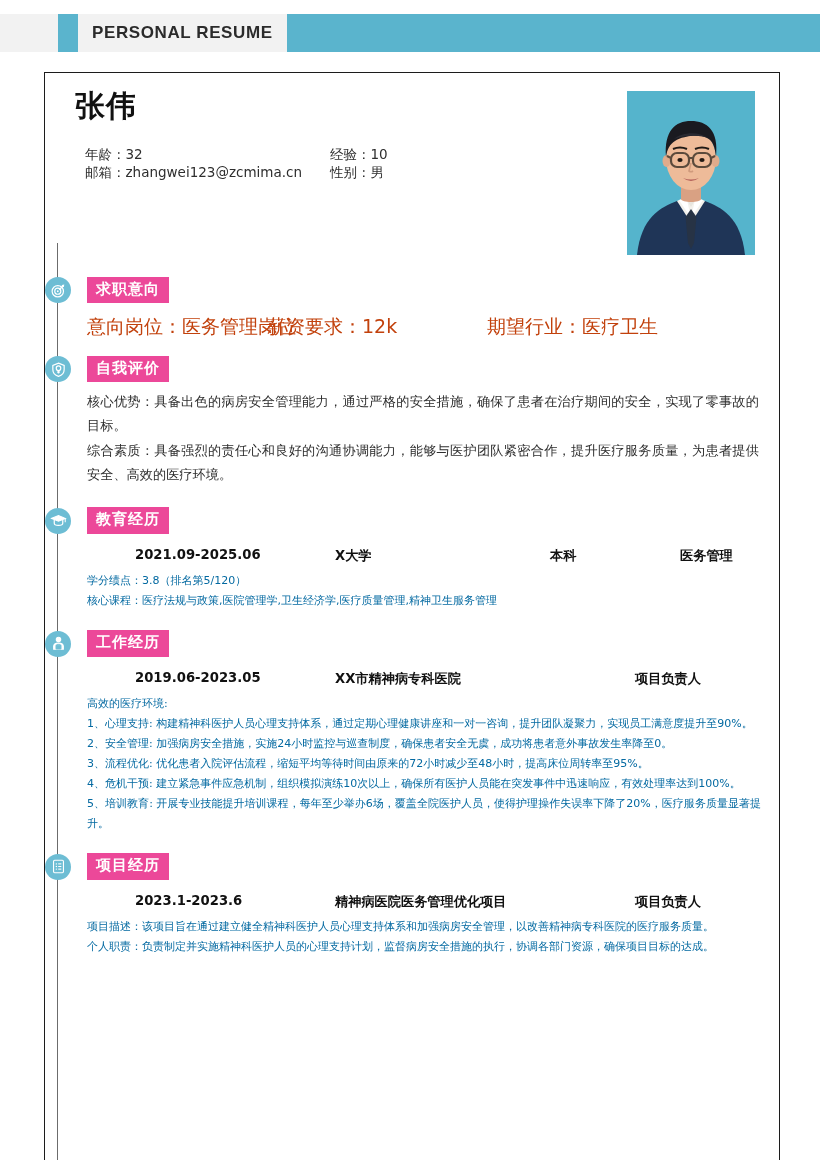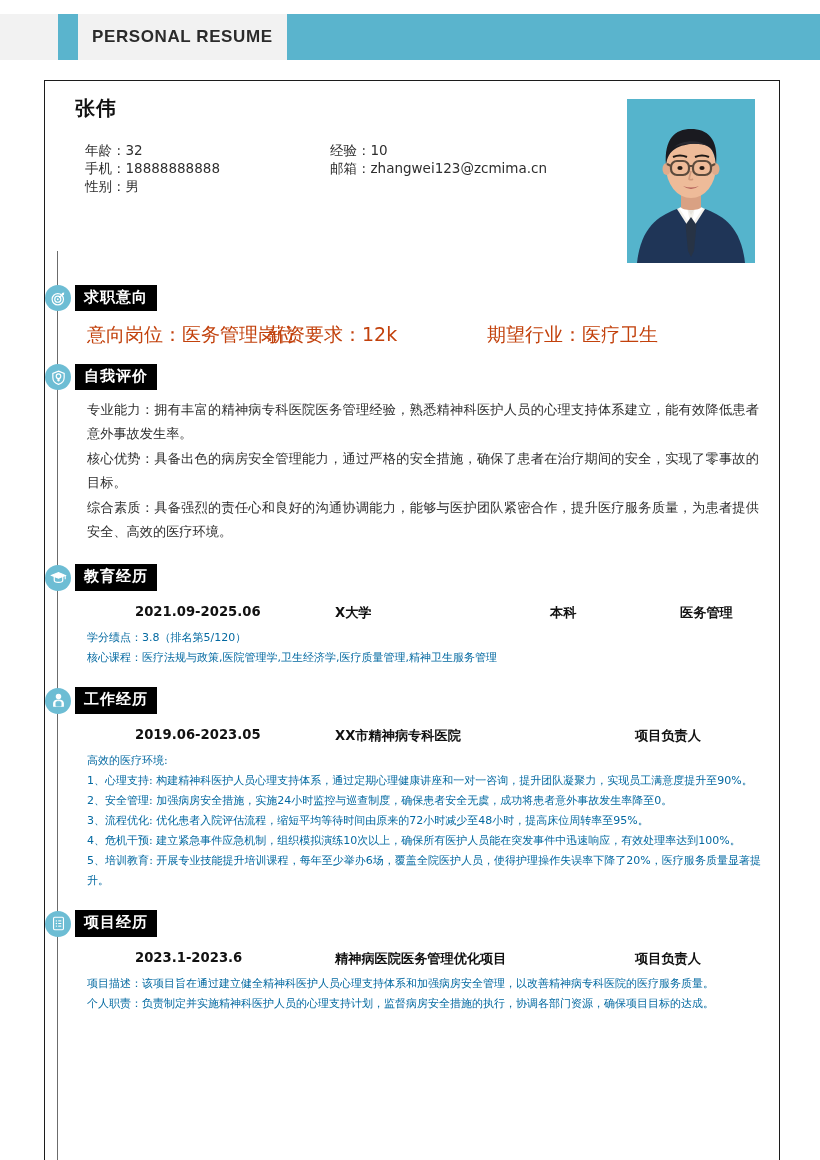--- a/index.html
+++ b/index.html
@@ -9,21 +9,21 @@
     height: 1160px;
     background: #ffffff;
     font-family: "DejaVu Sans", "Liberation Sans", sans-serif;
     overflow: hidden;
     position: relative;
   }
 
   
   .banner {
     position: relative;
-    height: 46px;
+    height: 38px;
     margin-top: 14px;
     display: flex;
     align-items: stretch;
   }
   .banner-left-gap { width: 58px; background: #f2f2f2; }
   .banner-tab { width: 20px; background: #5ab4cd; }
   .banner-title-box {
     background: #f2f2f2;
     display: flex;
     align-items: center;
@@ -60,21 +60,21 @@
   }
 
   
   .header {
     display: flex;
     padding: 16px 18px 10px 30px;
     position: relative;
   }
   .header-left { flex: 1; }
   .person-name {
-    font-size: 20px;
+    font-size: 30px;
     font-weight: bold;
     color: #111;
     line-height: 1.15;
     margin-bottom: 22px;
     letter-spacing: 1px;
   }
   .info-grid {
     display: grid;
     grid-template-columns: 245px 1fr;
     font-size: 13.5px;
@@ -118,26 +118,26 @@
     display: flex;
     align-items: center;
     justify-content: center;
     flex: 0 0 auto;
     margin-left: 0px;
     z-index: 2;
     position: relative;
   }
   .sec-icon svg { width: 17px; height: 17px; display: block; }
   .sec-title {
-    background: #000000;
+    background: #ec4899;
     color: #ffffff;
     font-size: 15px;
     font-weight: bold;
     padding: 2px 9px 3px 9px;
-    margin-left: 4px;
+    margin-left: 16px;
     letter-spacing: 1px;
     line-height: 1.45;
   }
 
   .sec-body { padding-left: 12px; }
 
   
   .intent-row {
     display: flex;
     font-size: 19px;
@@ -207,24 +207,20 @@
       <div class="info-grid">
         <div class="info-item">
           <span class="info-label">年龄：</span>
           <span class="info-val">32</span>
         </div>
         <div class="info-item">
           <span class="info-label">经验：</span>
           <span class="info-val">10</span>
         </div>
         <div class="info-item">
-          <span class="info-label">手机：</span>
-          <span class="info-val">18888888888</span>
-        </div>
-        <div class="info-item">
           <span class="info-label">邮箱：</span>
           <span class="info-val">zhangwei123@zcmima.cn</span>
         </div>
         <div class="info-item">
           <span class="info-label">性别：</span>
           <span class="info-val">男</span>
         </div>
         <div></div>
       </div>
     </div>
@@ -299,21 +295,20 @@
         <svg viewBox="0 0 24 24" fill="none" stroke="#ffffff" stroke-width="1.7">
           <path d="M12 3 L20 6.2 V12 C20 17 16.3 20.4 12 21.6 C7.7 20.4 4 17 4 12 V6.2 Z"></path>
           <circle cx="12" cy="10.2" r="3.2"></circle>
           <path d="M12 13.4 V17.6" stroke-width="1.9"></path>
           <path d="M10 15.6 H14" stroke-width="1.7"></path>
         </svg>
       </div>
       <div class="sec-title">自我评价</div>
     </div>
     <div class="sec-body">
-      <div class="para">专业能力：拥有丰富的精神病专科医院医务管理经验，熟悉精神科医护人员的心理支持体系建立，能有效降低患者意外事故发生率。</div>
       <div class="para">核心优势：具备出色的病房安全管理能力，通过严格的安全措施，确保了患者在治疗期间的安全，实现了零事故的目标。</div>
       <div class="para">综合素质：具备强烈的责任心和良好的沟通协调能力，能够与医护团队紧密合作，提升医疗服务质量，为患者提供安全、高效的医疗环境。</div>
     </div>
   </div>
 
   <div class="sec-gap"></div>
 
   <div class="section">
     <div class="sec-head">
       <div class="sec-icon">

